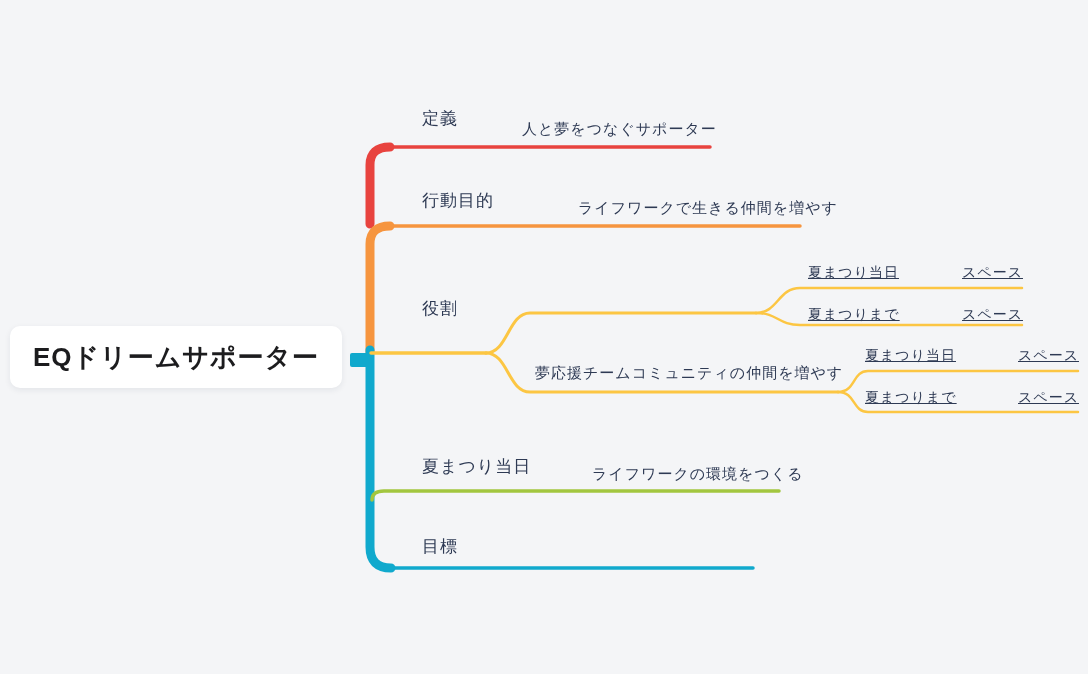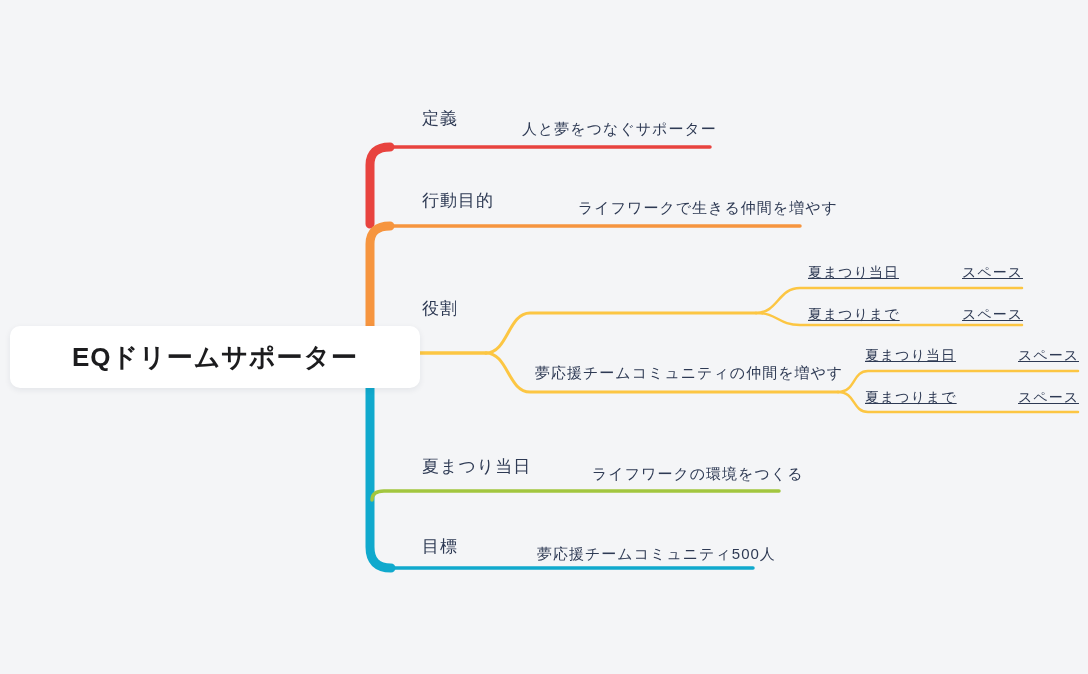--- a/index.html
+++ b/index.html
@@ -16,21 +16,21 @@
     white-space:nowrap;
     color:#2e3a54;
     letter-spacing:1px;
     line-height:18px;
   }
   .lvl1{font-weight:normal;font-size:17px;}
   .lvl2{font-size:15px;}
   .lvl3{font-size:14px;text-decoration:underline;}
   .root-card{
     position:absolute;
-    left:10px;top:326px;width:410px;height:62px;
+    left:10px;top:326px;width:332px;height:62px;
     background:#ffffff;
     border-radius:10px;
     box-shadow:0 2px 6px rgba(30,40,60,0.08);
     display:flex;align-items:center;justify-content:center;
   }
   .root-card span{
     font-size:26px;font-weight:bold;color:#1c1c1e;letter-spacing:1px;
   }
 </style>
 </head>
@@ -68,21 +68,20 @@
   <div class="node lvl1" style="left:422px;top:110px;">定義</div>
   <div class="node lvl1" style="left:422px;top:192px;">行動目的</div>
   <div class="node lvl1" style="left:422px;top:300px;">役割</div>
   <div class="node lvl1" style="left:422px;top:458px;">夏まつり当日</div>
   <div class="node lvl1" style="left:422px;top:538px;text-align:center;">目標</div>
 
   <div class="node lvl2" style="left:522px;top:120px;">人と夢をつなぐサポーター</div>
   <div class="node lvl2" style="left:578px;top:199px;">ライフワークで生きる仲間を増やす</div>
   <div class="node lvl2" style="left:535px;top:364px;">夢応援チームコミュニティの仲間を増やす</div>
   <div class="node lvl2" style="left:592px;top:465px;">ライフワークの環境をつくる</div>
-  <div class="node lvl2" style="left:537px;top:545px;">夢応援チームコミュニティ500人</div>
 
   <div class="node lvl3" style="left:808px;top:263px;">夏まつり当日</div>
   <div class="node lvl3" style="left:962px;top:263px;">スペース</div>
   <div class="node lvl3" style="left:808px;top:305px;">夏まつりまで</div>
   <div class="node lvl3" style="left:962px;top:305px;">スペース</div>
 
   <div class="node lvl3" style="left:865px;top:346px;">夏まつり当日</div>
   <div class="node lvl3" style="left:1018px;top:346px;">スペース</div>
   <div class="node lvl3" style="left:865px;top:388px;">夏まつりまで</div>
   <div class="node lvl3" style="left:1018px;top:388px;">スペース</div>

